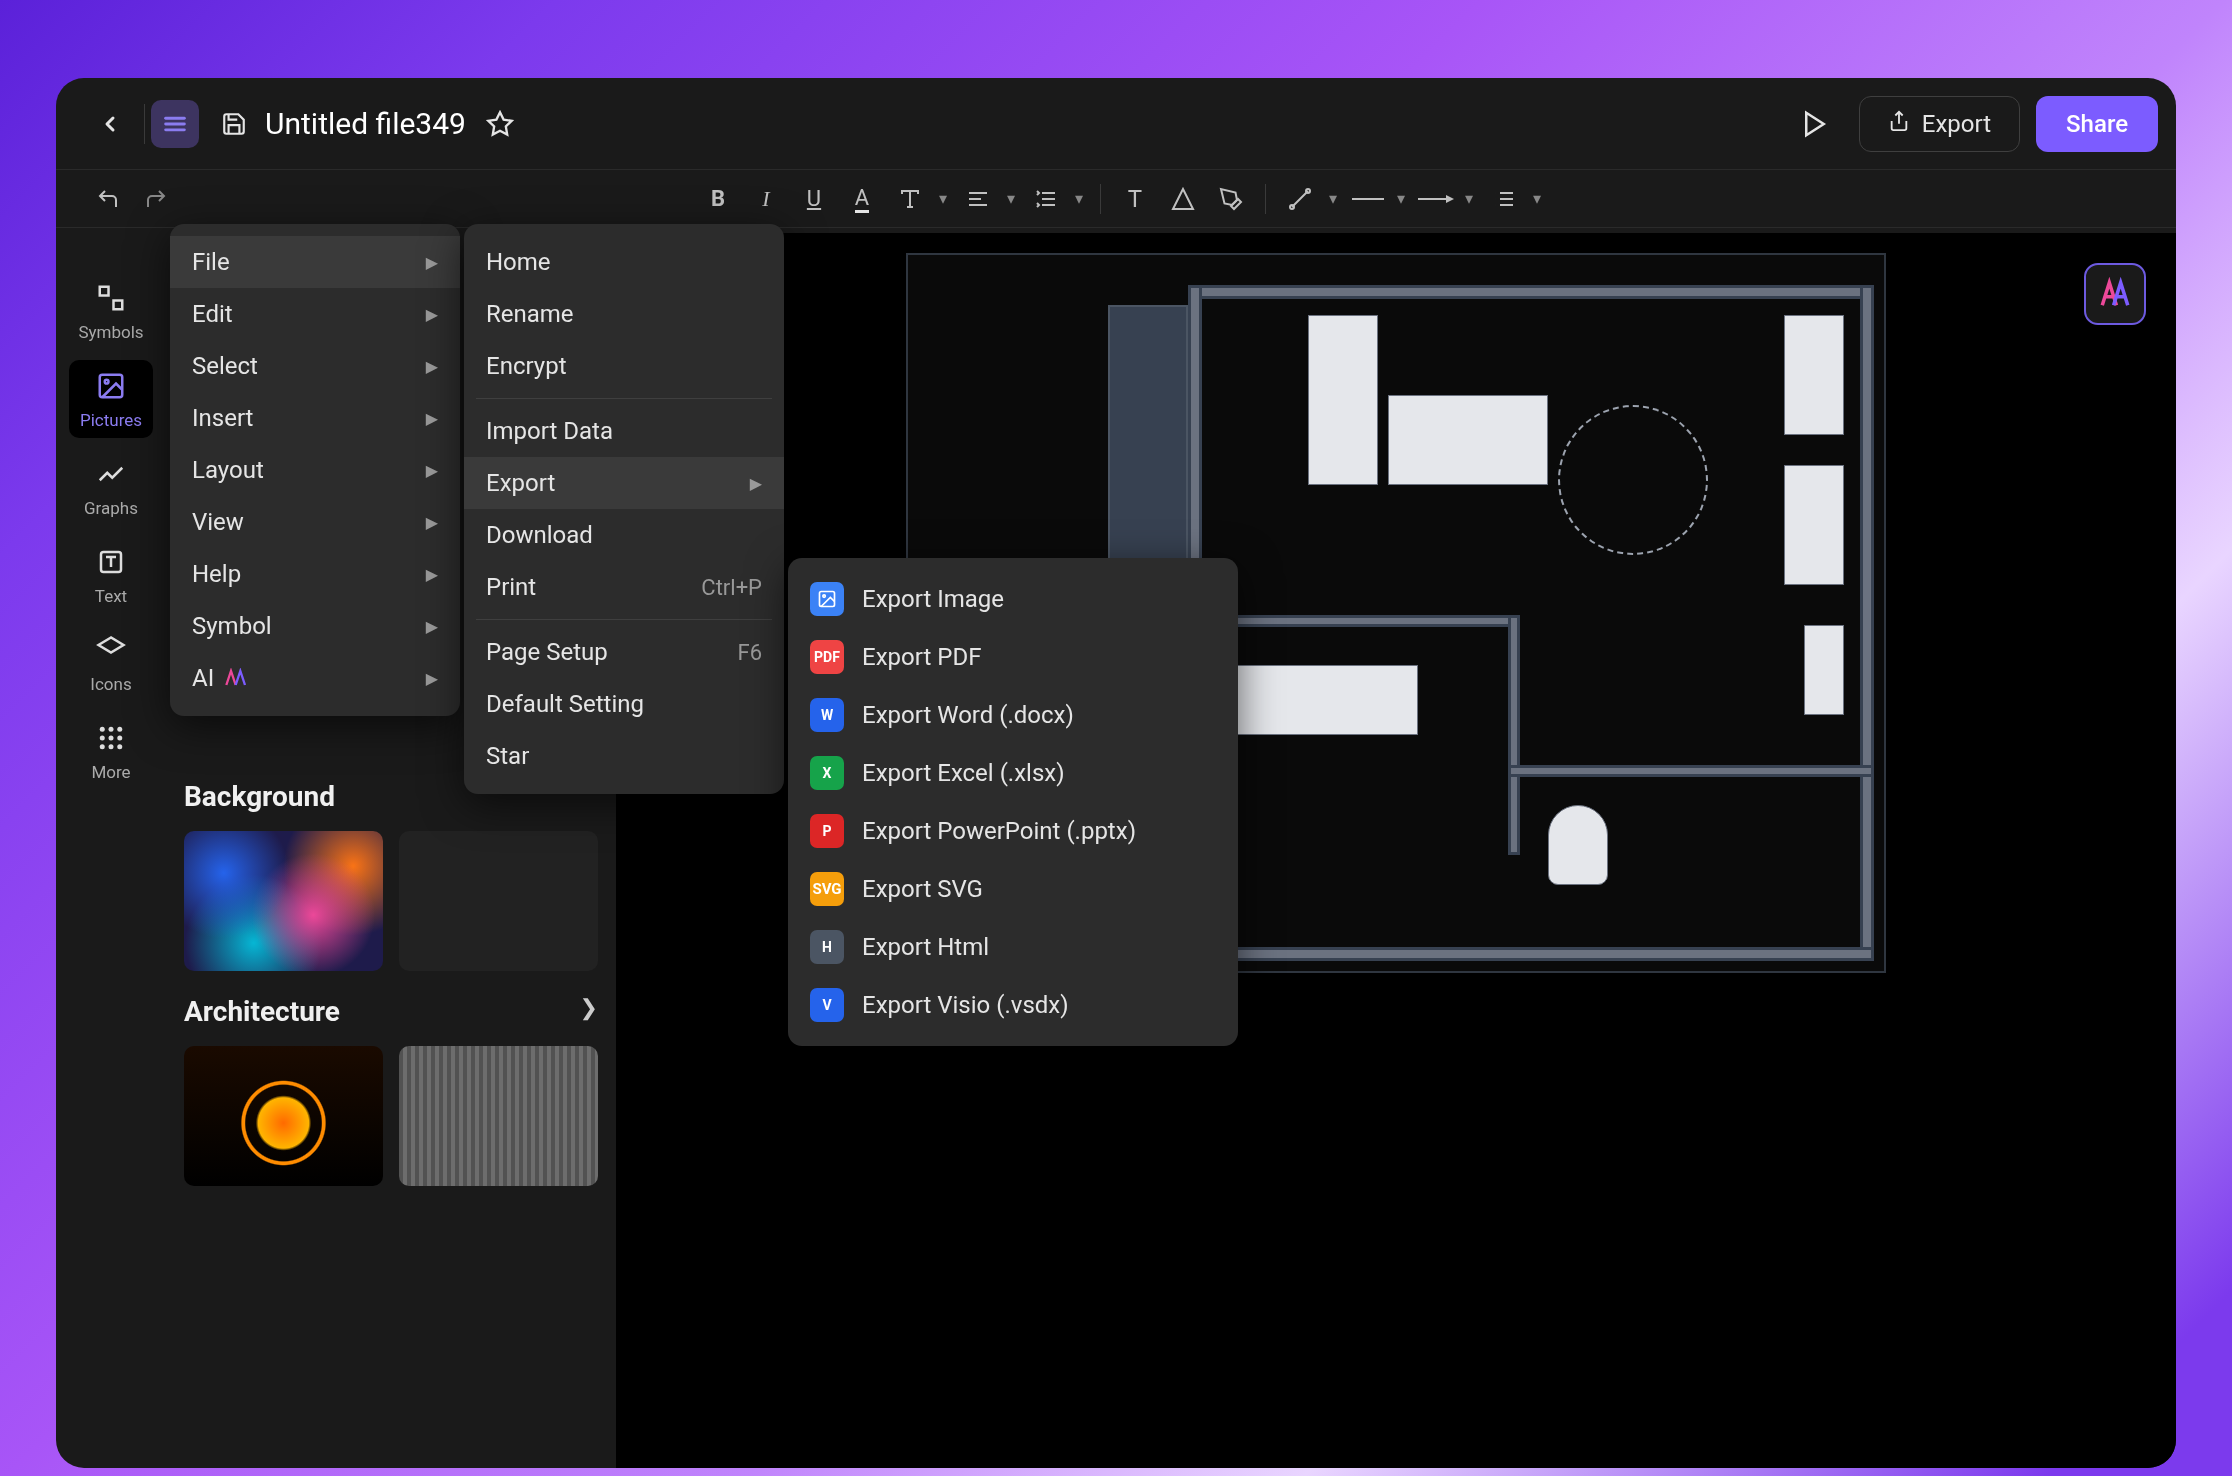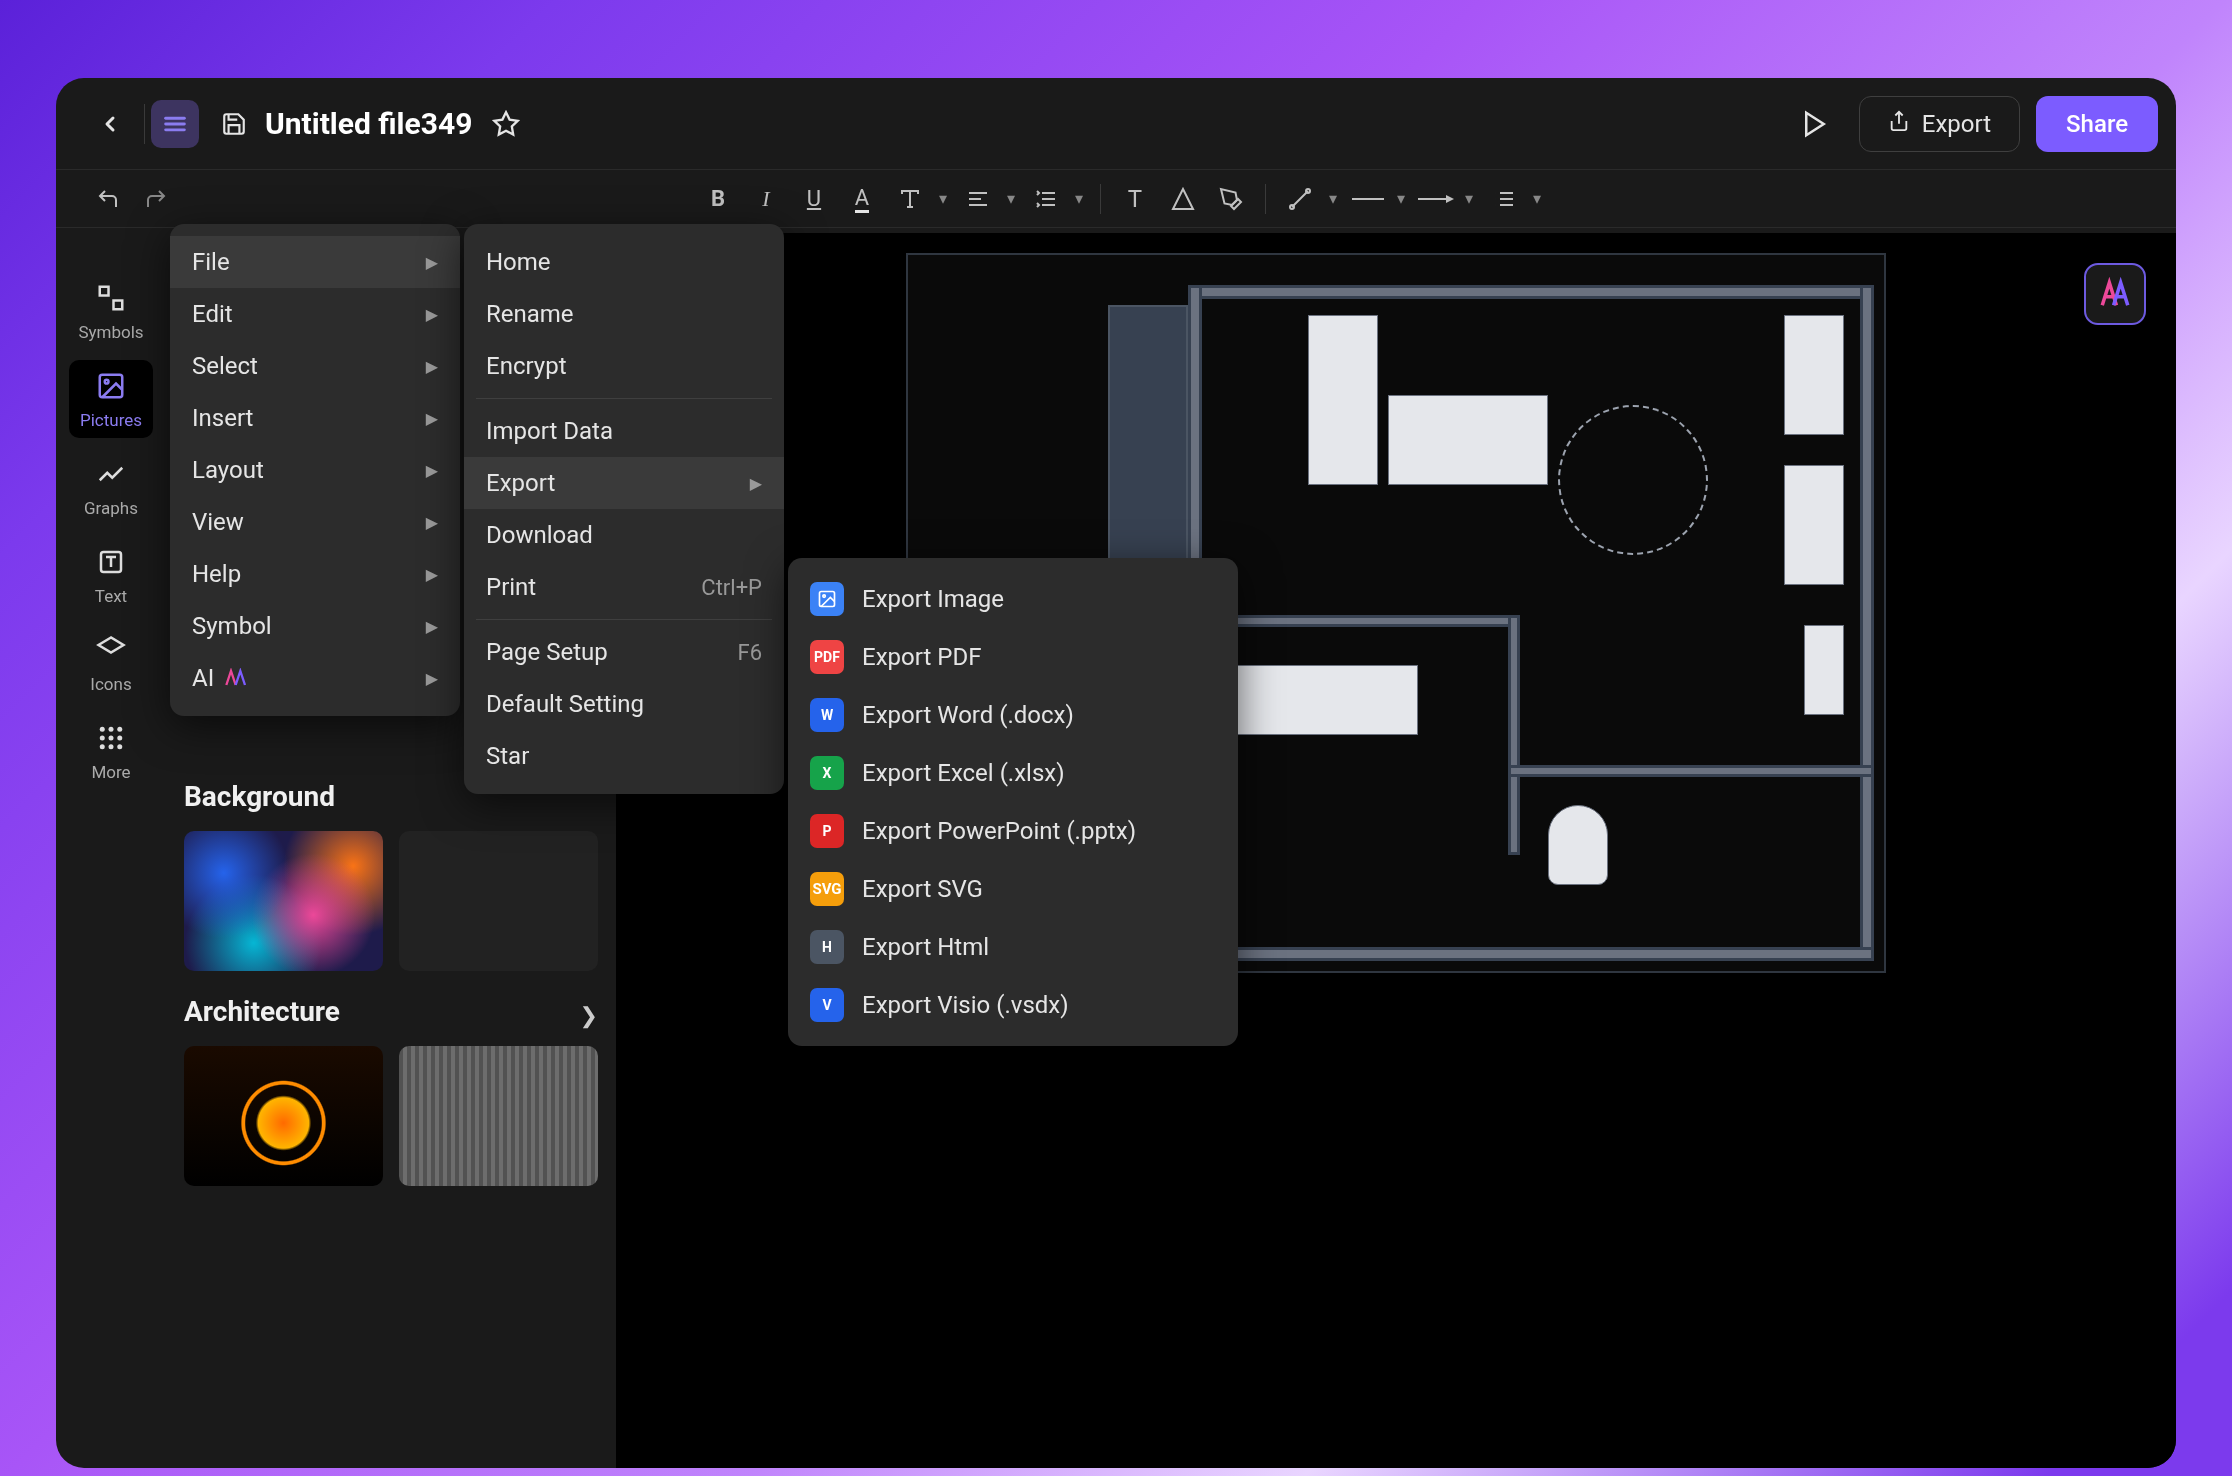--- a/index.html
+++ b/index.html
@@ -21,21 +21,21 @@
   height: 92px;
   display: flex; align-items: center;
   padding: 0 18px 0 30px;
   border-bottom: 1px solid #2a2a2a;
 }
 .back-btn { width:48px;height:48px;display:flex;align-items:center;justify-content:center;cursor:pointer;color:#e5e5e5; }
 .divider-v { width:1px; height:40px; background:#3a3a3a; margin:0 6px 0 10px; }
 .hamburger { width:48px;height:48px;border-radius:10px;background:#3d3460;display:flex;align-items:center;justify-content:center;color:#8b7cf0;cursor:pointer;margin-right:14px; }
 .hamburger svg { width:28px;height:28px; }
 .save-ic { width:42px;height:42px;display:flex;align-items:center;justify-content:center;color:#e5e5e5;margin-right:10px;cursor:pointer; }
-.title { color:#fff; font-size:30px; font-weight:700; margin-right:14px; }
+.title { color:#fff; font-size:30px; font-weight:400; margin-right:14px; }
 .star-ic { width:40px;height:40px;display:flex;align-items:center;justify-content:center;color:#e5e5e5;cursor:pointer; }
 .spacer { flex:1; }
 .play-btn { width:48px;height:48px;display:flex;align-items:center;justify-content:center;color:#e5e5e5;cursor:pointer;margin-right:20px; }
 .export-btn { height:56px;padding:0 28px;border:1px solid #3f3f3f;border-radius:12px;background:transparent;color:#e5e5e5;font-size:24px;display:flex;align-items:center;gap:12px;cursor:pointer;margin-right:16px; }
 .share-btn { height:56px;padding:0 30px;border-radius:12px;background:#7c5cff;color:#fff;font-size:24px;border:none;cursor:pointer;font-weight:500; }
 
 .toolbar {
   height: 58px; display:flex; align-items:center; padding:0 18px 0 30px; border-bottom:1px solid #2a2a2a; gap:4px;
 }
 .tool-ic { width:44px;height:44px;display:flex;align-items:center;justify-content:center;color:#c0c0c0;cursor:pointer;border-radius:6px; }
@@ -326,21 +326,21 @@
     </div>
   </div>
 
   <div class="side-panel">
     <div style="height:520px"></div>
     <div class="side-section-title">Background</div>
     <div class="side-row">
       <div class="side-card bg-gradient"></div>
       <div class="side-card" style="background:#222"></div>
     </div>
-    <div style="display:flex;align-items:flex-end;justify-content:space-between;margin:18px 0">
+    <div style="display:flex;align-items:flex-start;justify-content:space-between;margin:18px 0">
       <div class="side-section-title" style="margin:0">Architecture</div>
       <span style="color:#ccc;font-size:22px">❯</span>
     </div>
     <div class="side-row">
       <div class="side-card arch-ferris"></div>
       <div class="side-card arch-building"></div>
     </div>
   </div>
 
   <div class="canvas-area">

